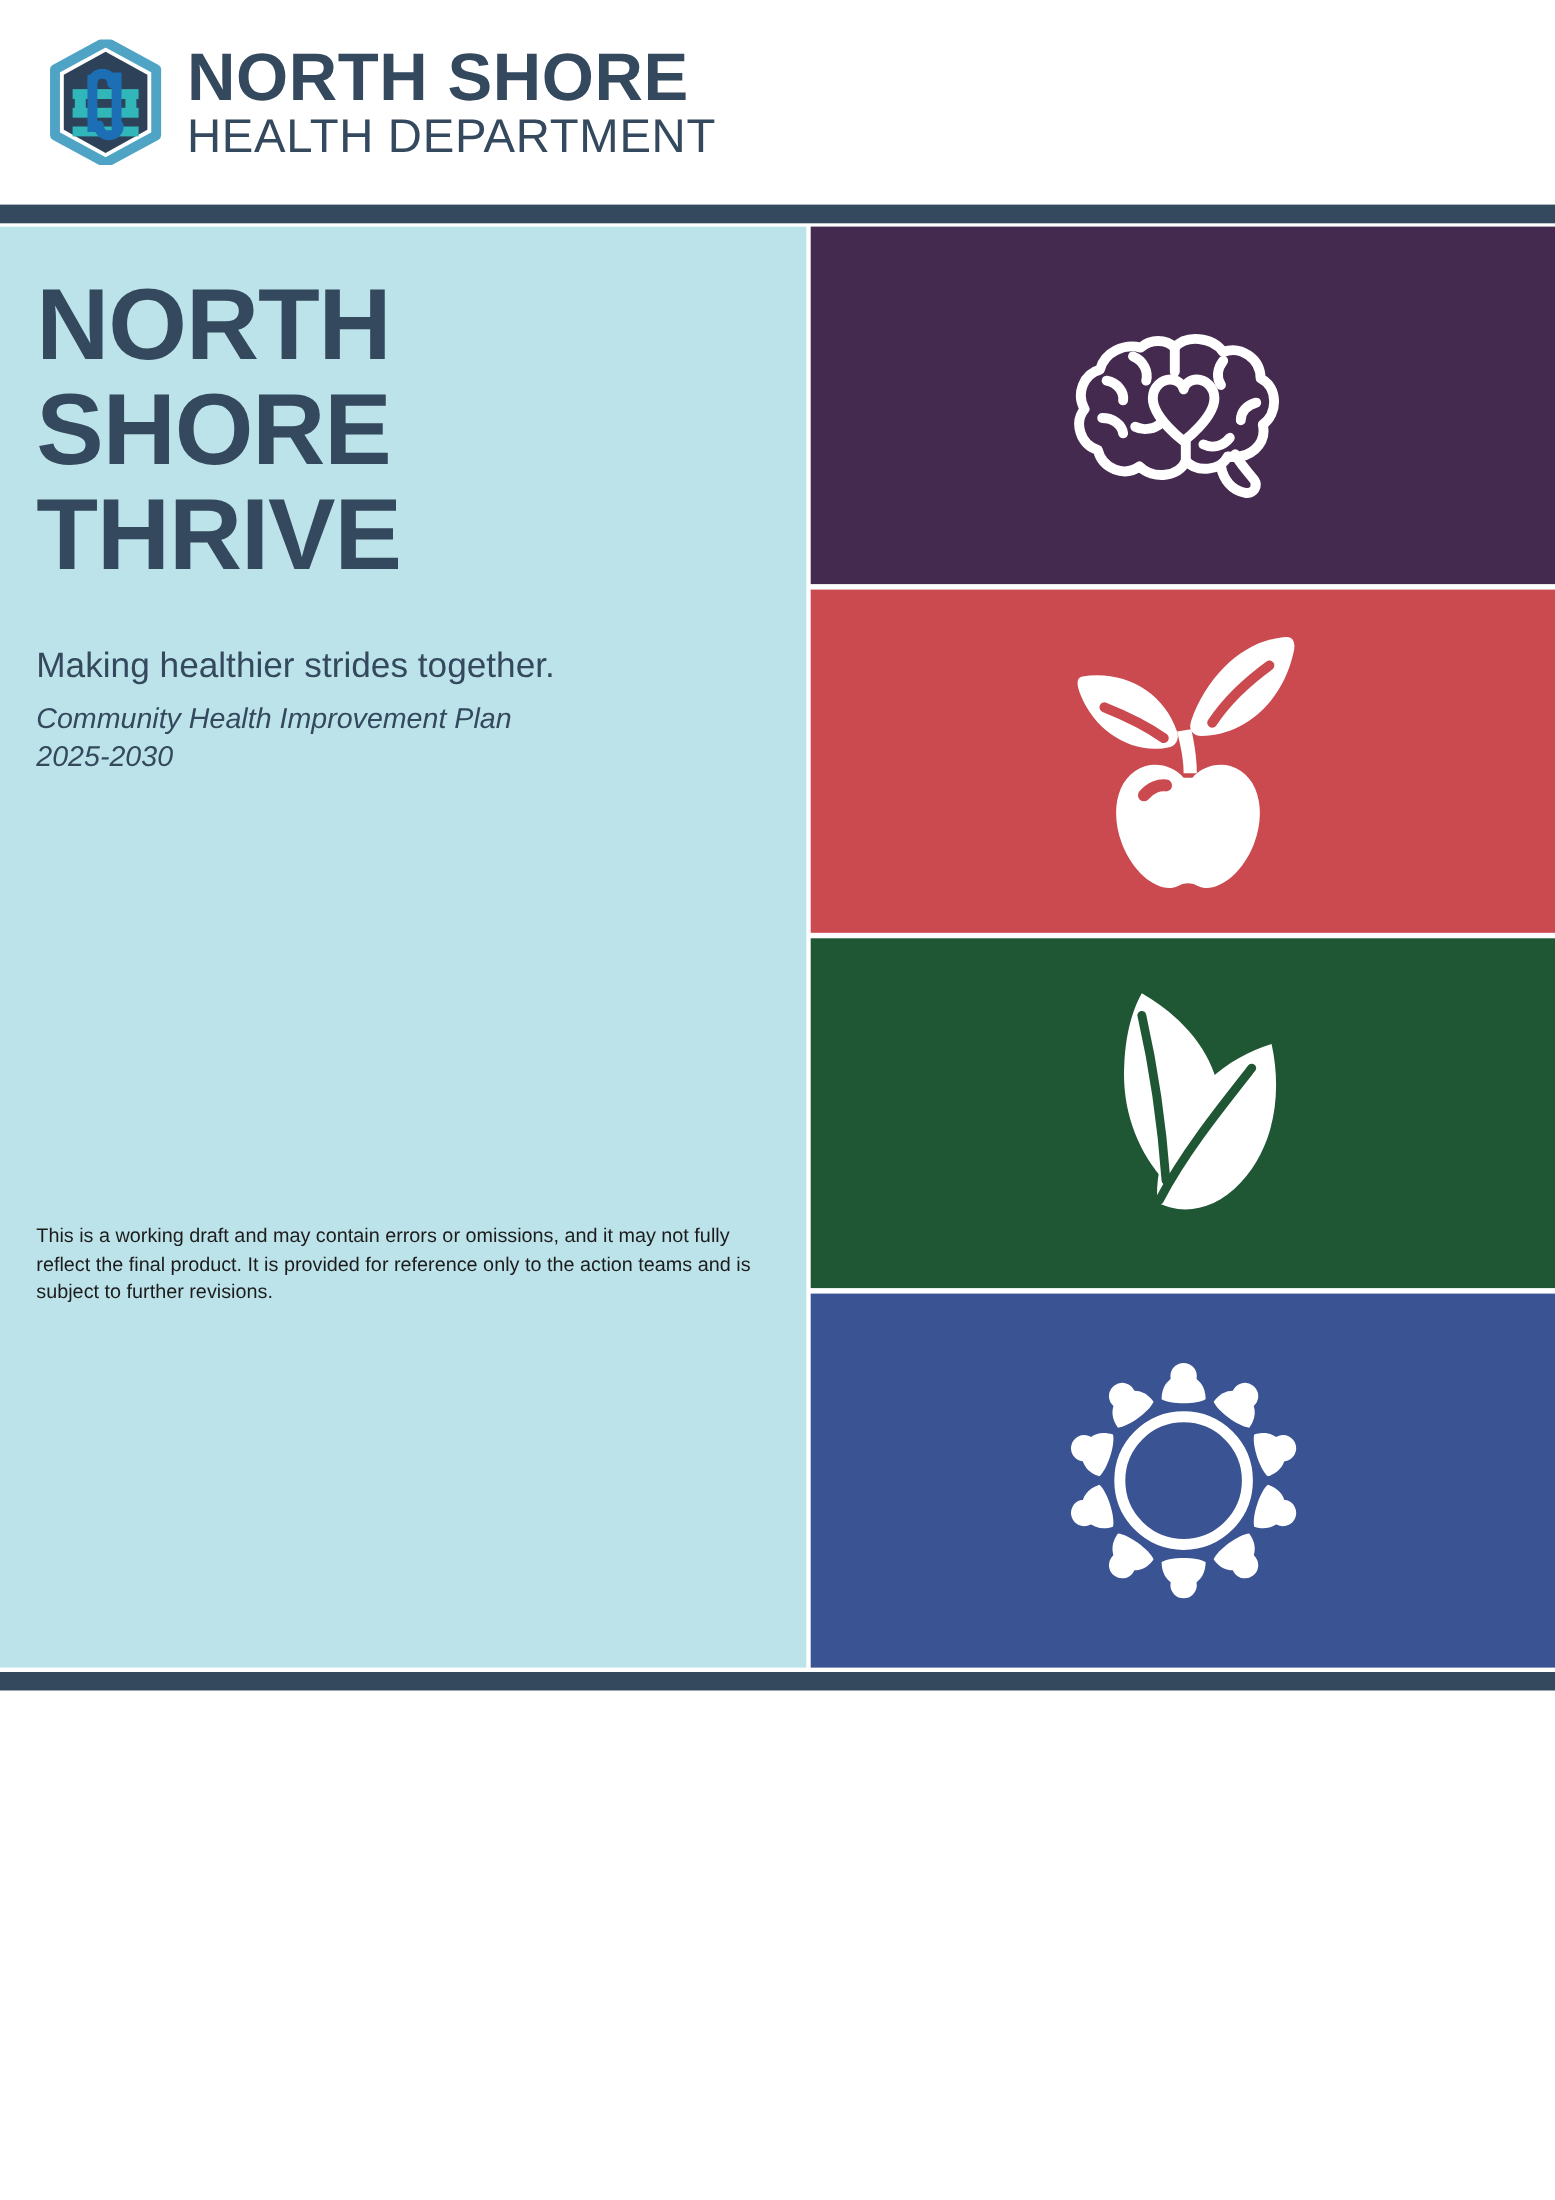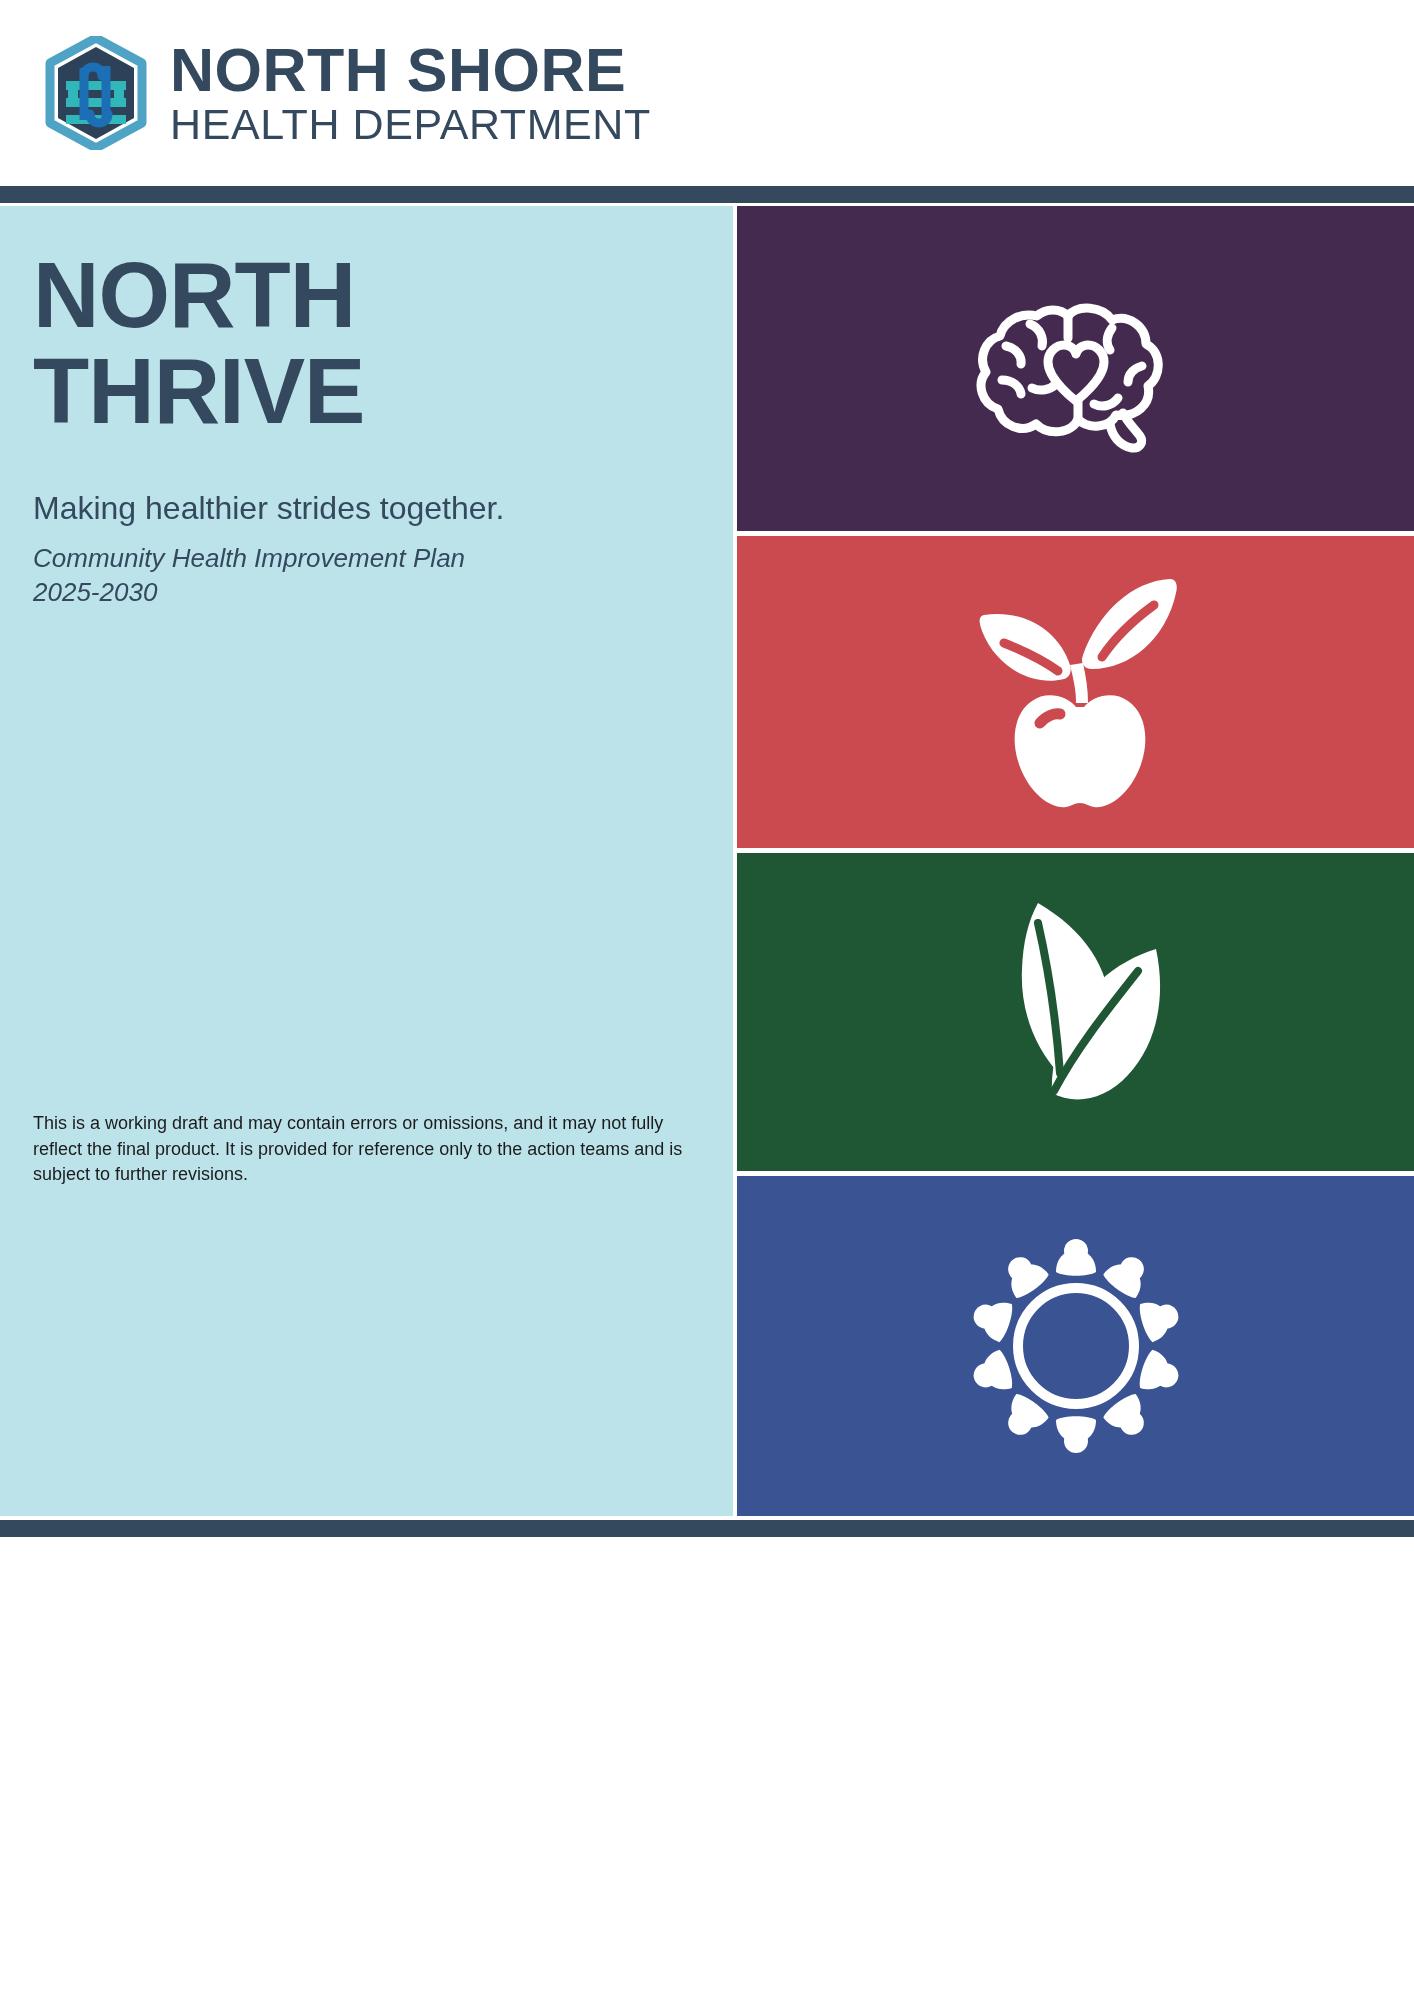--- a/index.html
+++ b/index.html
@@ -184,20 +184,21 @@
   </div>
 </div>
 
 <div class="header-rule"></div>
 
 <div class="main">
 
   <div class="left-panel">
     <h1 class="cover-title">
       <span class="tline">NORTH</span>
+      <span class="tline">SHORE</span>
       <span class="tline">THRIVE</span>
     </h1>
 
     <div class="tagline">Making healthier strides together.</div>
 
     <div class="plan-sub">
       <span class="sline">Community Health Improvement Plan</span>
       <span class="sline">2025-2030</span>
     </div>
 

